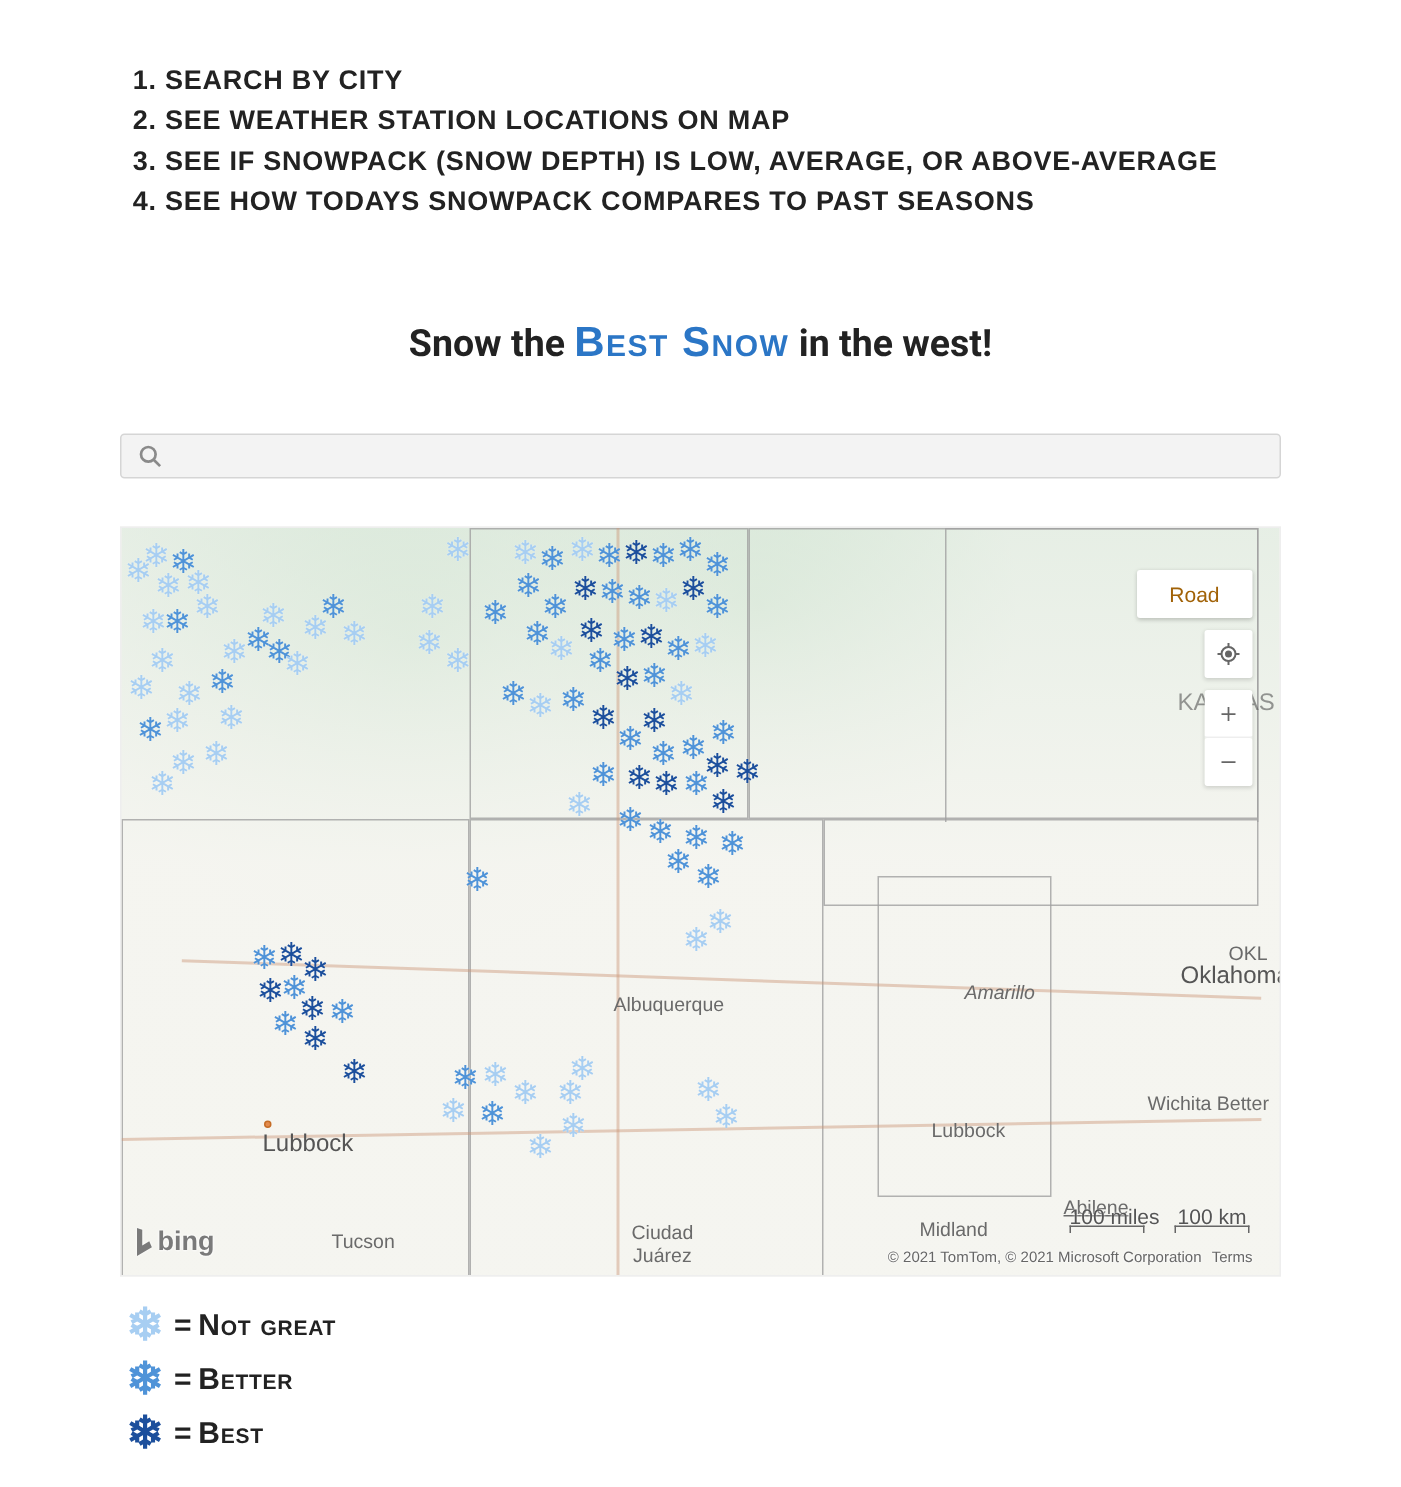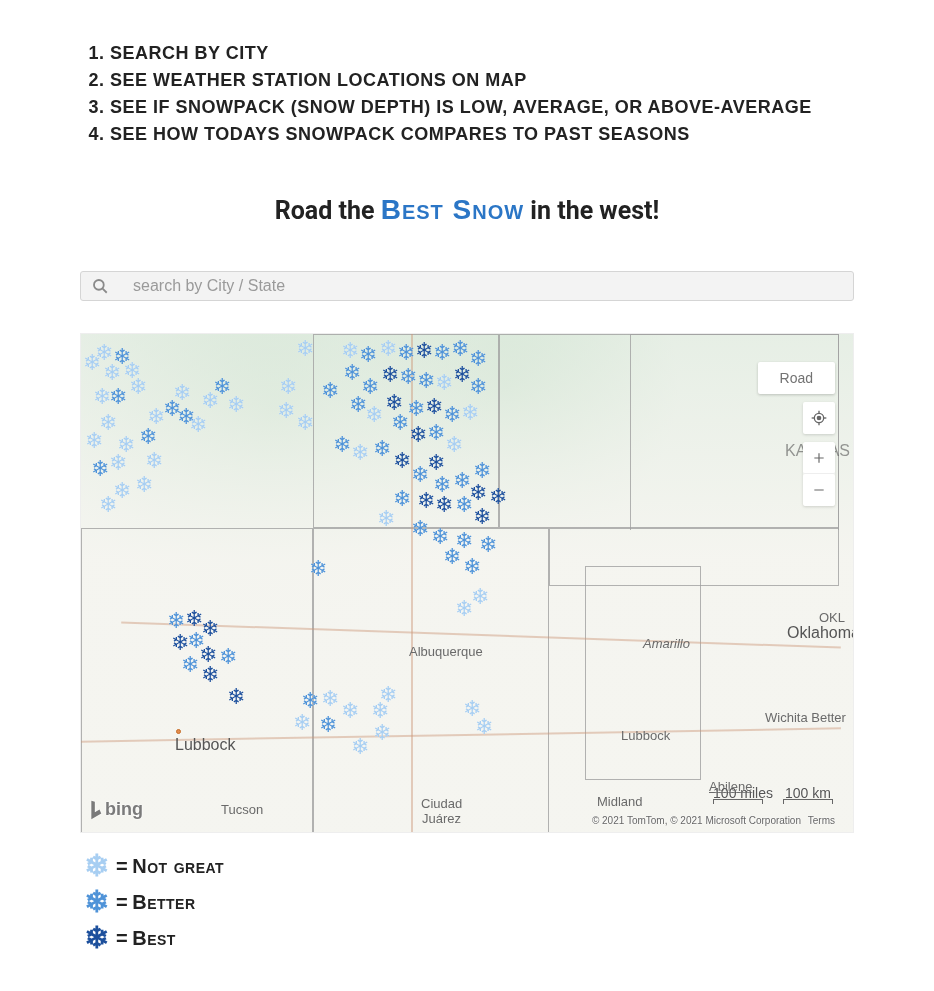--- a/index.html
+++ b/index.html
@@ -6,21 +6,21 @@
   body {
     font-family: -apple-system, BlinkMacSystemFont, "Segoe UI", Roboto, sans-serif;
     background: #fff;
     width: 934px;
     padding: 40px 80px 30px 80px;
     color: #333;
   }
   .instructions {
     list-style: decimal;
     padding-left: 30px;
-    margin-bottom: 46px;
+    margin-bottom: 64px;
   }
   .instructions li {
     font-family: "Permanent Marker", "Comic Sans MS", cursive, sans-serif;
     font-weight: 700;
     font-size: 18px;
     letter-spacing: 0.5px;
     font-variant: small-caps;
     text-transform: uppercase;
     line-height: 1.5;
     color: #222;
@@ -128,21 +128,21 @@
     align-items: flex-end;
     gap: 8px;
   }
   .maptype-btn {
     background: #fff;
     border: none;
     border-radius: 2px;
     box-shadow: 0 1px 3px rgba(0,0,0,0.2);
     padding: 8px 22px;
     font-size: 14px;
-    color: #737373;
+    color: #a16207;
     cursor: pointer;
   }
   .locate-btn, .zoom-btn {
     width: 32px; height: 32px;
     background: #fff;
     border: none;
     border-radius: 2px;
     box-shadow: 0 1px 3px rgba(0,0,0,0.15);
     display: flex;
     align-items: center;
@@ -230,29 +230,28 @@
 <body>
 
 <ol class="instructions hand">
   <li>Search by City</li>
   <li>See weather station locations on map</li>
   <li>See if snowpack (snow depth) is low, average, or above-average</li>
   <li>See how todays snowpack compares to past seasons</li>
 </ol>
 
 <h2 class="headline">
-  <span>Road the </span><span class="accent hand">Best Snow</span><span> in the west!</span>
+  <span>Snow the </span><span class="accent hand">Best Snow</span><span> in the west!</span>
 </h2>
 
 <div class="search-wrap">
   <svg width="18" height="18" viewBox="0 0 24 24" fill="none" stroke="#8a8a8a" stroke-width="2.4">
       <circle cx="10.5" cy="10.5" r="6.5"></circle>
       <line x1="15.5" y1="15.5" x2="21" y2="21"></line>
     </svg>
-  <input class="search-input" type="text" placeholder="search by City / State" style="">
 </div>
 
 <div class="map">
 
   <div class="state-border" style="left:0;top:194px;width:232px;height:306px;"></div>
   <div class="state-border" style="left:232px;top:194px;width:236px;height:306px;"></div>
   <div class="state-border" style="left:232px;top:0;width:186px;height:194px;"></div>
   <div class="state-border" style="left:418px;top:0;width:340px;height:194px;"></div>
   <div class="state-border" style="left:468px;top:194px;width:290px;height:58px;"></div>
   <div class="state-border" style="left:504px;top:232px;width:116px;height:214px;"></div>
@@ -265,21 +264,21 @@
   <div id="city-labels">
       <div class="city-label big" style="left: 94px; top: 402px;">Lubbock</div>
       <div class="city-dot" style="left: 95px; top: 395px;"></div>
       <div class="city-label" style="left: 140px; top: 468px;">Tucson</div>
       <div class="city-label" style="left: 328px; top: 310px;">Albuquerque</div>
       <div class="city-label" style="left: 340px; top: 462px; text-align: center;">
         <div>Ciudad</div>
         <div>Juárez</div>
       </div>
       <div class="city-label" style="left: 540px; top: 394px;">Lubbock</div>
-      <div class="city-label" style="left: 516px; top: 460px;">Midland</div>
+      <div class="city-label" style="left: 532px; top: 460px;">Midland</div>
       <div class="city-label" style="left: 628px; top: 445px; text-decoration: underline;">Abilene</div>
       <div class="city-label" style="left: 562px; top: 302px; font-style: italic;">Amarillo</div>
       <div class="city-label" style="left: 684px; top: 376px;">Wichita Better</div>
       <div class="city-label big" style="left: 706px; top: 290px;">Oklahoma</div>
       <div class="city-label" style="left: 738px; top: 276px;">OKL</div>
       <div class="city-label big" style="left: 704px; top: 108px; opacity: 0.6;">KANSAS</div>
     </div>
 
   <div id="snowflakes">
       <span class="snowflake sf-light" style="left: 2px; top: 18px;">❄</span>

